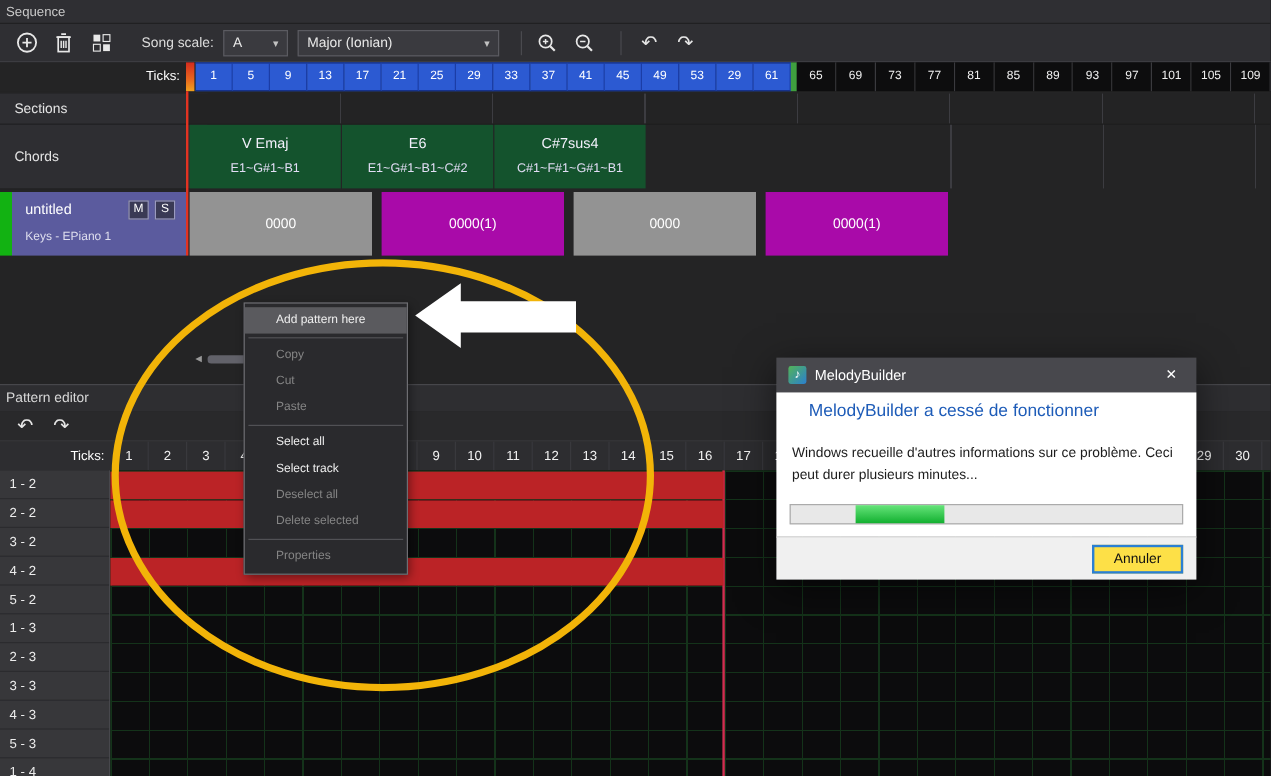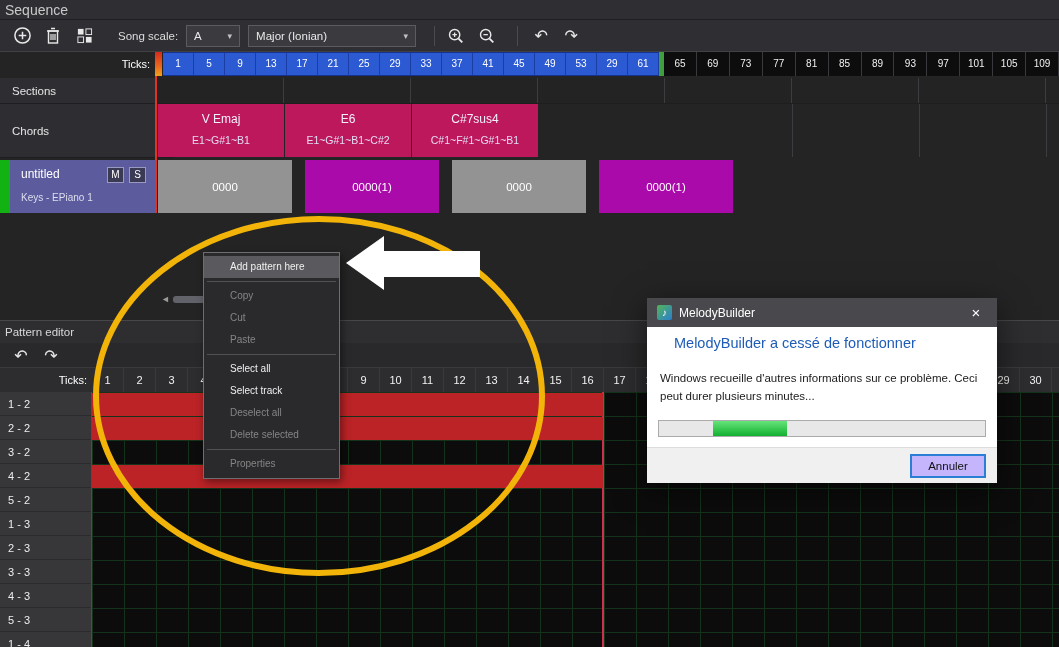--- a/index.html
+++ b/index.html
@@ -1,20 +1,20 @@
 <!DOCTYPE html>
 <html><head>
 <meta charset="utf-8">
 <style>
   *{margin:0;padding:0;box-sizing:border-box}
   html,body{width:1059px;height:647px;background:#1c1c1e;font-family:"Liberation Sans",sans-serif}
   .app{position:relative;width:1059px;height:647px;background:#242425;overflow:hidden}
 
   
-  .titlebar{position:absolute;left:0;top:0;width:100%;height:20px;background:#2f2f33;color:#c9c9c9;font-size:14px;line-height:20px;padding-left:5px;border-bottom:1px solid #202022}
+  .titlebar{position:absolute;left:0;top:0;width:100%;height:20px;background:#2f2f33;color:#c9c9c9;font-size:11px;line-height:20px;padding-left:5px;border-bottom:1px solid #202022}
   .toolbar{position:absolute;left:0;top:20px;width:100%;height:32px;background:#2f2f33;border-bottom:1px solid #404045;display:flex;align-items:center;padding-left:11px}
   .tb-btn{width:22px;height:22px;display:flex;align-items:center;justify-content:center;margin-right:9px}
   .tb-btn svg{display:block}
   .tb-label{color:#dcdcdc;font-size:11.5px;margin:0 8px 0 14px}
   .combo{height:22px;background:#3a3a3f;border:1px solid #5b5b61;color:#e8e8e8;font-size:11.5px;display:flex;align-items:center;justify-content:space-between;padding:0 7px;margin-right:8px}
   .combo-root{width:54px}
   .combo-mode{width:168px}
   .chev{font-size:9px;color:#c2c2c2;margin-left:6px}
   .tb-sep{width:1px;height:20px;background:#4a4a4f;margin:0 10px}
   .tb-glyph{font-size:16px;color:#e6e6e6;width:26px;text-align:center;margin-right:4px;cursor:default}
@@ -30,31 +30,31 @@
   .tick-dark{flex:1;background:#0d0d0e;border-right:1px solid #3a3a3e;color:#f0f0f0;font-size:10px;line-height:24px;text-align:center}
   .playhead-top{position:absolute;left:155px;top:76px;width:2px;height:137px;background:#e23322;z-index:3}
 
   
   .row-head{position:absolute;left:0;width:173px;background:#2e2e32;color:#e4e4e4;font-size:11.5px;padding-left:12px;border-bottom:1px solid #1e1e20}
   .sections-head{top:78px;height:26px;line-height:26px}
   .chords-head{top:104px;height:54px;line-height:54px}
   .sections-lane{position:absolute;left:157px;top:78px;width:902px;height:26px;background:#232324;border-bottom:1px solid #1e1e20;background-image:repeating-linear-gradient(to right,transparent 0,transparent 126px,#3c3c41 126px,#3c3c41 127px)}
   .chords-lane-empty{position:absolute;left:666px;top:104px;width:393px;height:53px;background-image:repeating-linear-gradient(to right,transparent 0,transparent 126px,#3c3c41 126px,#3c3c41 127px)}
   .chord-blocks{position:absolute;left:158px;top:104px;height:53px;display:flex}
-  .chord-block{width:126px;margin-right:1px;background:#be185d;color:#f2f0fb;text-align:center;padding-top:8px}
+  .chord-block{width:126px;margin-right:1px;background:#14532d;color:#f2f0fb;text-align:center;padding-top:8px}
   .chord-name{font-size:12px;margin-bottom:8px}
   .chord-notes{font-size:10.5px;color:#e2ddf5}
   .track-color{position:absolute;left:0;top:160px;width:10px;height:53px;background:#12b212}
   .track-panel{position:absolute;left:10px;top:160px;width:145px;height:53px;background:#5b5b9e}
   .track-name{position:absolute;left:11px;top:7px;font-size:12px;color:#fff}
   .ms-btn{position:absolute;top:7px;width:17px;height:16px;background:#3a3a55;border:1px solid #9a9ac0;color:#fff;font-size:10px;line-height:14px;text-align:center}
   .mute{left:97px}.solo{left:119px}
   .track-instrument{position:absolute;left:11px;top:32px;font-size:10px;color:#dedeee}
   .pattern-blocks{position:absolute;left:158px;top:160px;height:53px;display:flex}
-  .pattern-block{width:134px;margin-right:13px;color:#fff;font-size:11.5px;display:flex;align-items:center;justify-content:center}
+  .pattern-block{width:152px;margin-right:8px;color:#fff;font-size:11.5px;display:flex;align-items:center;justify-content:center}
   .pattern-block.gray{background:#939393}
   .pattern-block.magenta{background:#a90aa9}
 
   
   .hscroll-arrow{position:absolute;left:161px;top:294px;color:#9a9a9a;font-size:9px;line-height:10px}
   .hscroll-bar{position:absolute;left:173px;top:296px;width:33px;height:7px;background:#62626a;border-radius:3px}
 
   
   .pe-header{position:absolute;left:0;top:320px;width:100%;height:23px;background:#2e2e31;border-top:1px solid #47474b;color:#d8d8d8;font-size:11.5px;line-height:22px;padding-left:5px}
   .pe-toolbar{position:absolute;left:0;top:343px;width:100%;height:25px;background:#29292b;border-bottom:1px solid #3a3a3e;display:flex;align-items:center;padding-left:8px}
@@ -81,21 +81,21 @@
   .dlg-icon{width:15px;height:15px;border-radius:2px;background:linear-gradient(135deg,#53b457,#2b7fd0);color:#fff;font-size:10px;line-height:15px;text-align:center;margin-right:7px}
   .dlg-title-text{color:#fff;font-size:12px;flex:1}
   .dlg-close{width:42px;height:29px;color:#fff;font-size:15px;display:flex;align-items:center;justify-content:center}
   .dlg-body{height:120px;background:#fff;position:relative}
   .dlg-heading{position:absolute;left:27px;top:8px;font-size:14.5px;color:#1e5cb8;white-space:nowrap}
   .dlg-text{position:absolute;left:13px;top:43px;font-size:11.5px;color:#1b1b1b;line-height:1.55}
   .dlg-text div{white-space:nowrap}
   .dlg-progress{position:absolute;left:11px;top:93px;width:328px;height:17px;border:1px solid #ababab;background:#e8e8e8}
   .dlg-progress-chunk{position:absolute;left:54px;top:0;height:15px;width:74px;background:linear-gradient(180deg,#66e47a,#12b030)}
   .dlg-footer{height:36px;background:#f0f0f0;border-top:1px solid #ddd;display:flex;align-items:center;justify-content:flex-end;padding-right:11px}
-  .dlg-cancel{width:76px;height:24px;background:#c4b5fd;border:2px solid #2a7fd4;font-size:11.5px;color:#111;display:flex;align-items:center;justify-content:center}
+  .dlg-cancel{width:76px;height:24px;background:#fde047;border:2px solid #2a7fd4;font-size:11.5px;color:#111;display:flex;align-items:center;justify-content:center}
 
   
   .annotations{position:absolute;left:0;top:0;width:1059px;height:647px;z-index:30;pointer-events:none}
 </style>
 </head>
 <body>
 
 <div class="app">
 
   <div class="titlebar">Sequence</div>

